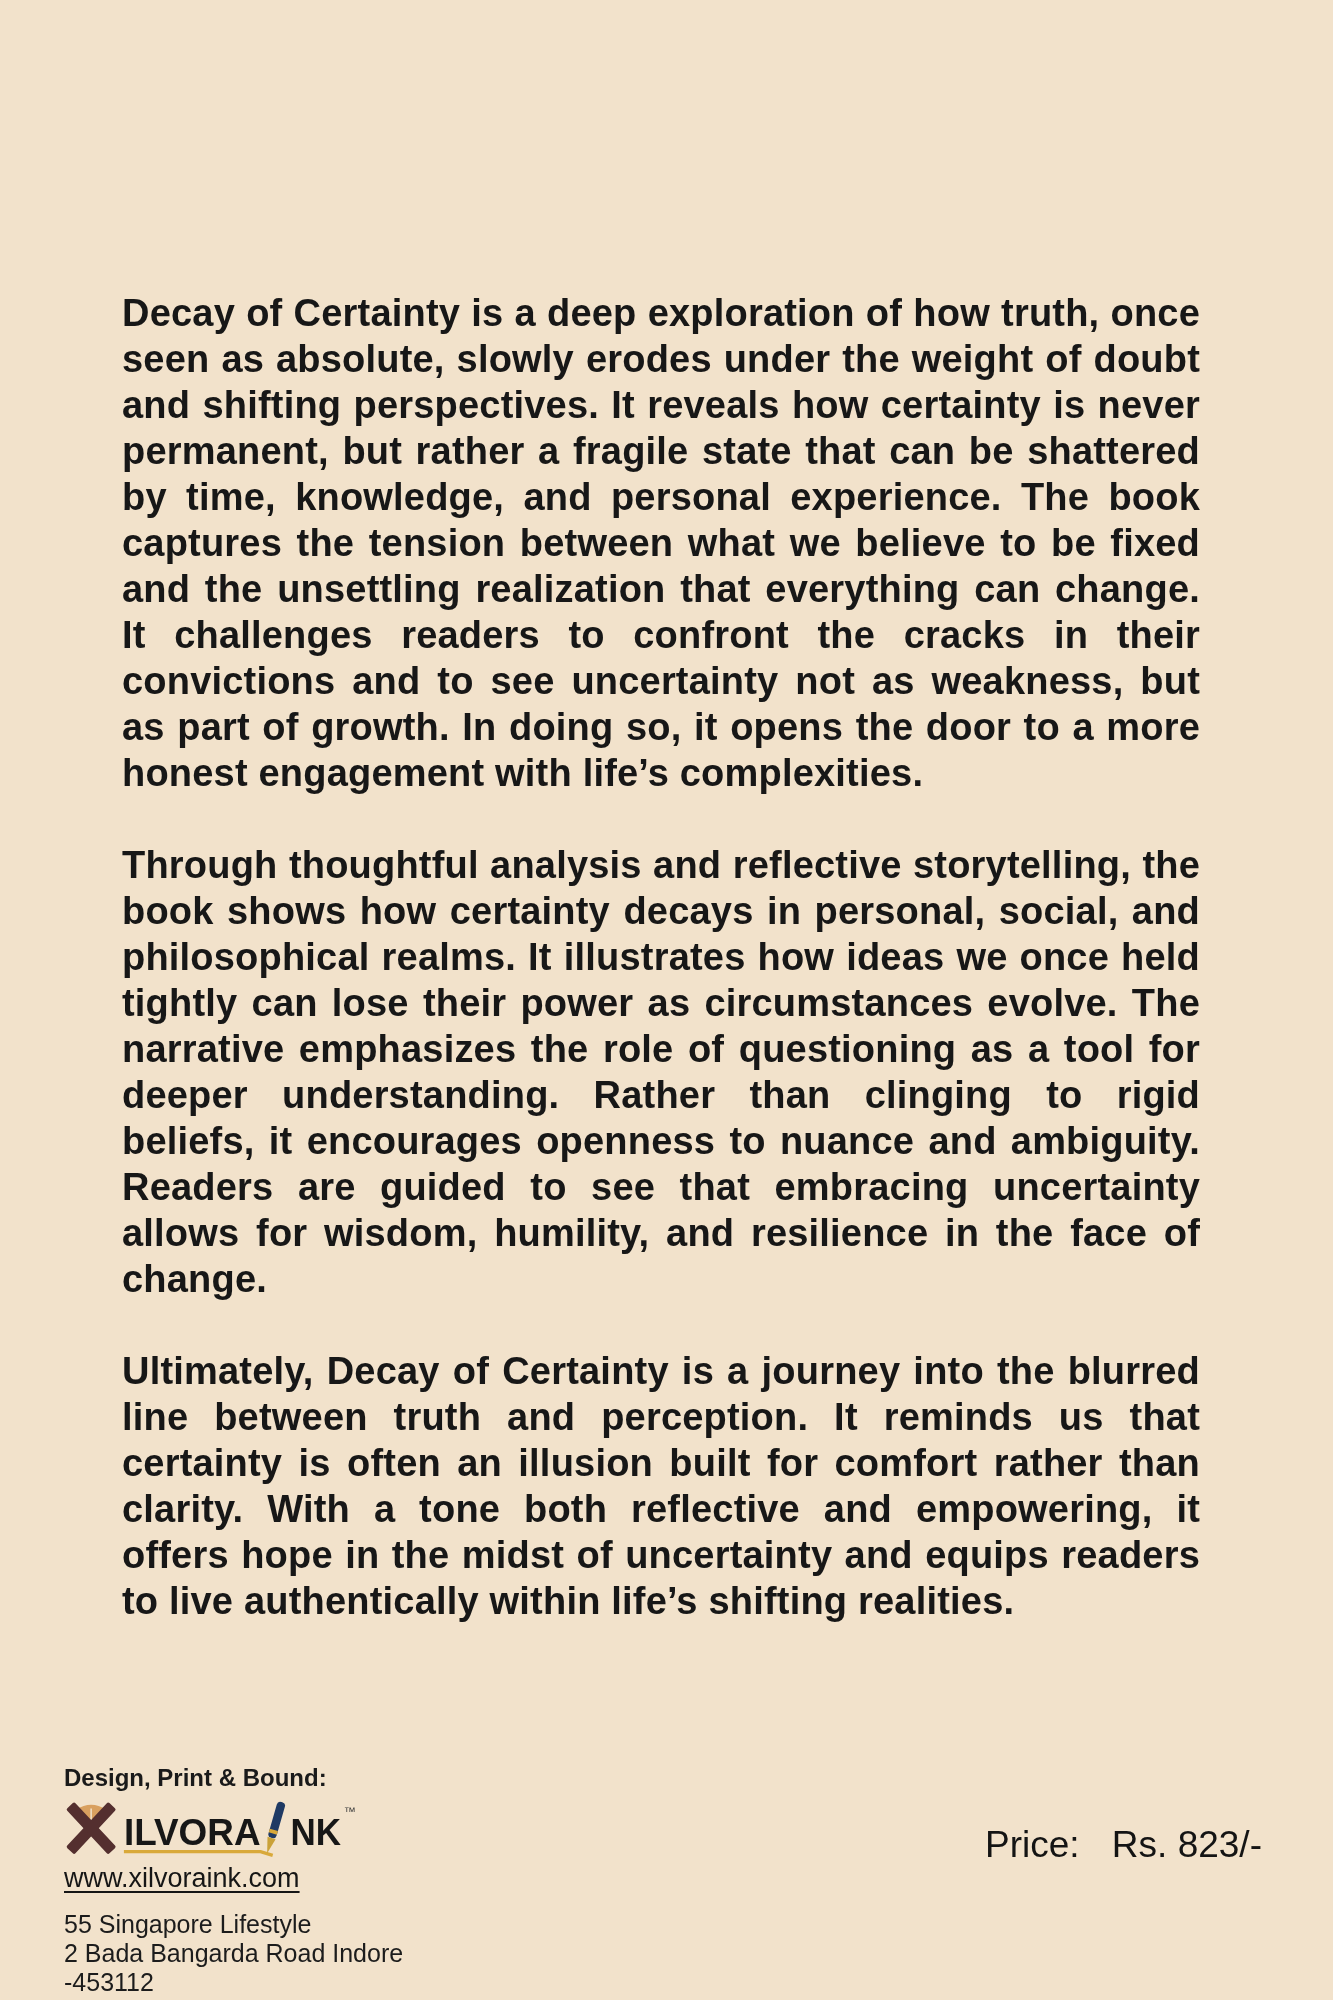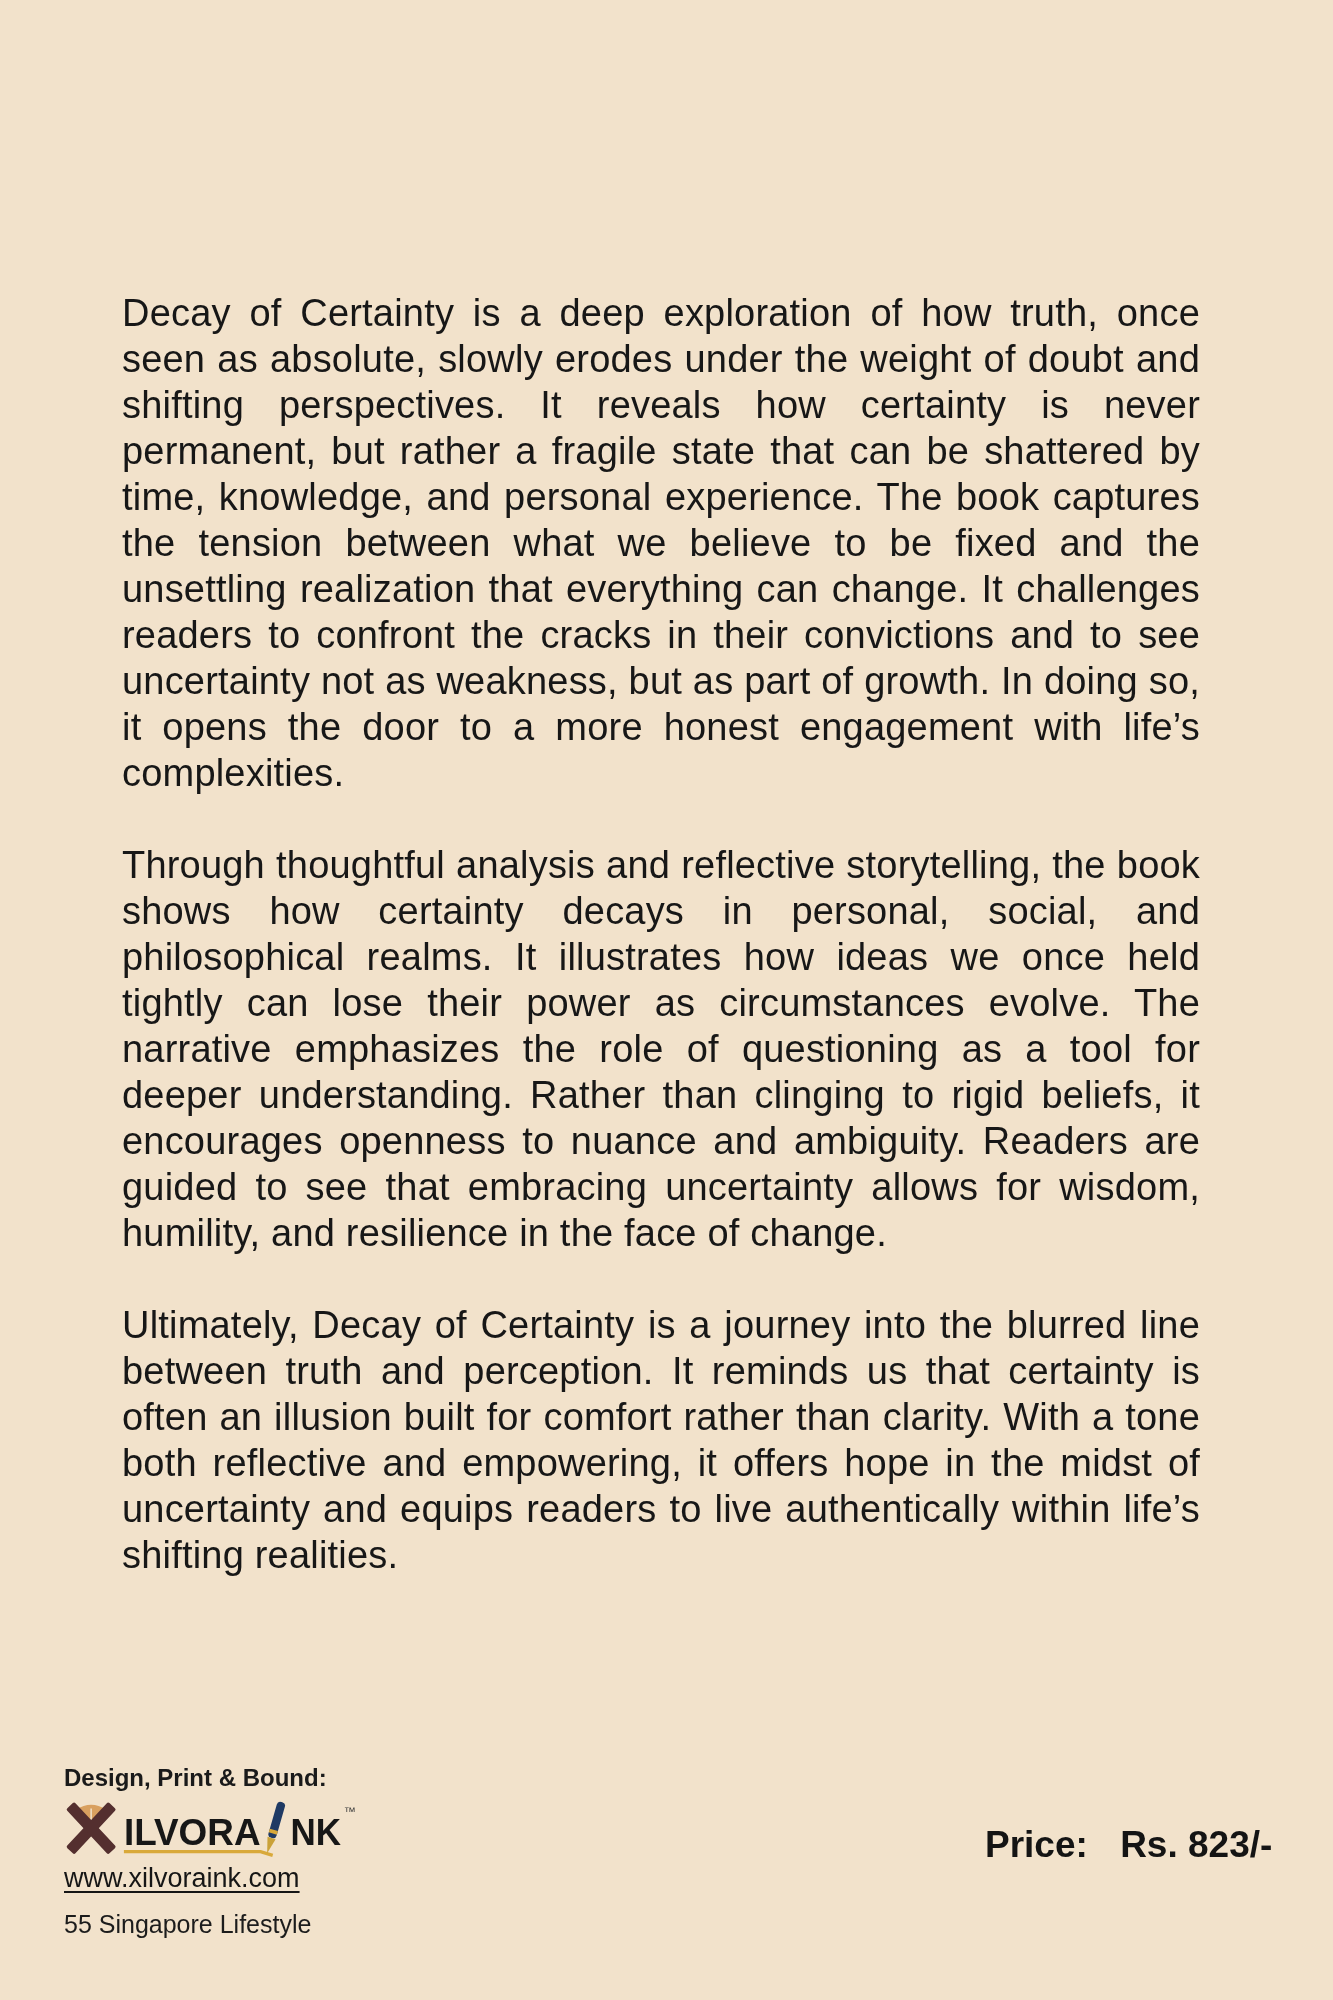--- a/index.html
+++ b/index.html
@@ -26,21 +26,21 @@
     letter-spacing: 0.5px;
     color: #141414;
   }
 
   .body-text {
     position: absolute;
     top: 290px;
     left: 122px;
     width: 1078px;
     font-size: 38px;
-    font-weight: 400;
+    font-weight: 700;
     line-height: 46px;
     text-align: justify;
     letter-spacing: 0.2px;
     color: #171717;
   }
   .body-text p { margin: 0 0 46px 0; }
   .body-text p:last-child { margin-bottom: 8px; }
 
   .publisher-block {
     position: absolute;
@@ -69,21 +69,21 @@
     font-size: 25px;
     line-height: 29px;
     color: #1c1c1c;
   }
 
   .price {
     position: absolute;
     left: 985px;
     top: 1824px;
     font-size: 37px;
-    font-weight: 700;
+    font-weight: 400;
     color: #141414;
     white-space: nowrap;
   }
   .price .price-value { margin-left: 22px; }
 </style>
 </head>
 <body>
 
 <div class="page">
 
@@ -116,20 +116,21 @@
         <path d="M220,40 L229,40 L224.5,57 Z" fill="#caa23a"></path>
       </g>
 
       <text x="242" y="47" font-size="40" font-weight="bold" fill="#171717" textLength="54" lengthAdjust="spacingAndGlyphs">NK</text>
 
       <text x="299" y="16" font-size="13" fill="#3a3a3a">™</text>
     </svg>
 
     <a class="website">www.xilvoraink.com</a>
     <div class="addr">55 Singapore Lifestyle</div>
+    <div class="addr">2 Bada Bangarda Road Indore -453112</div>
   </div>
 
   <div class="price">
     <span class="price-label">Price:</span>
     <span class="price-value">Rs. 823/-</span>
   </div>
 
 </div>
 
 </body></html>

